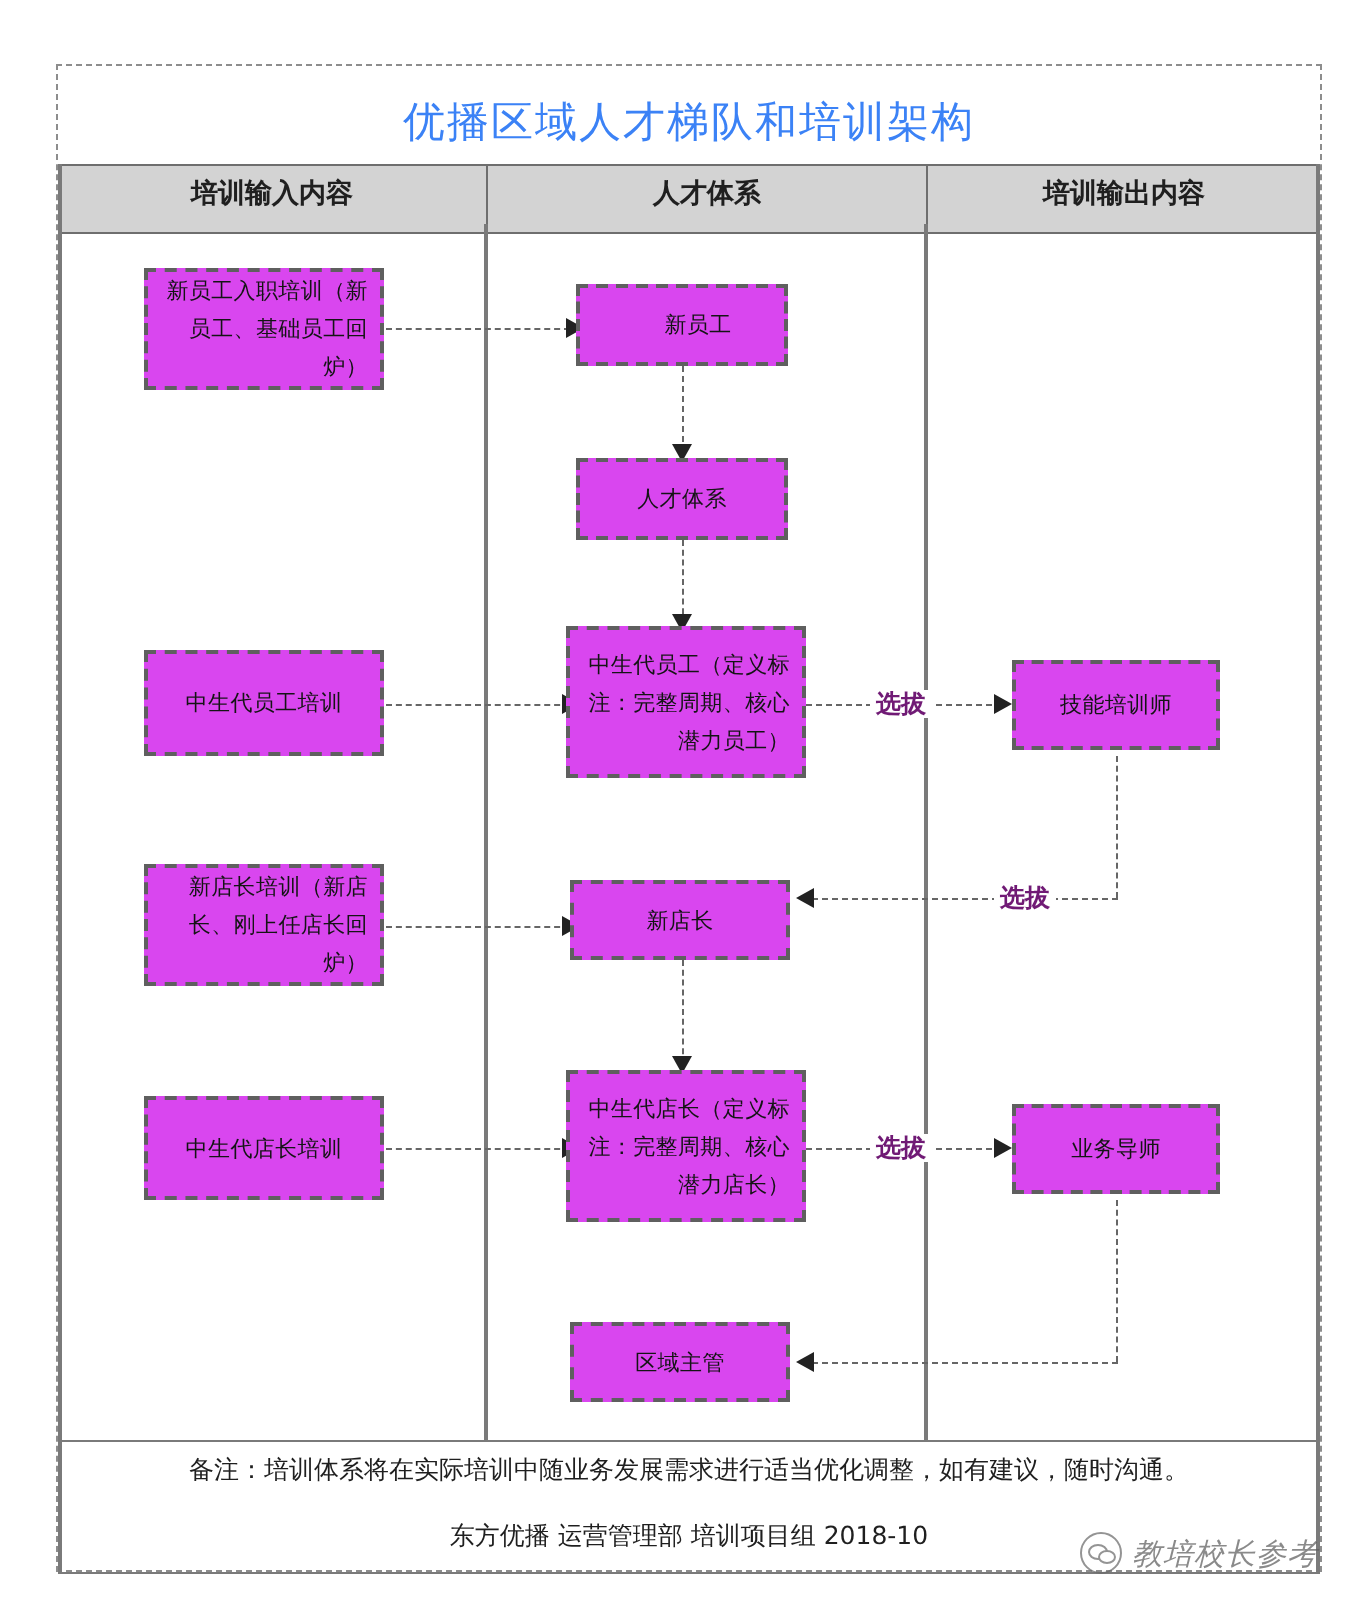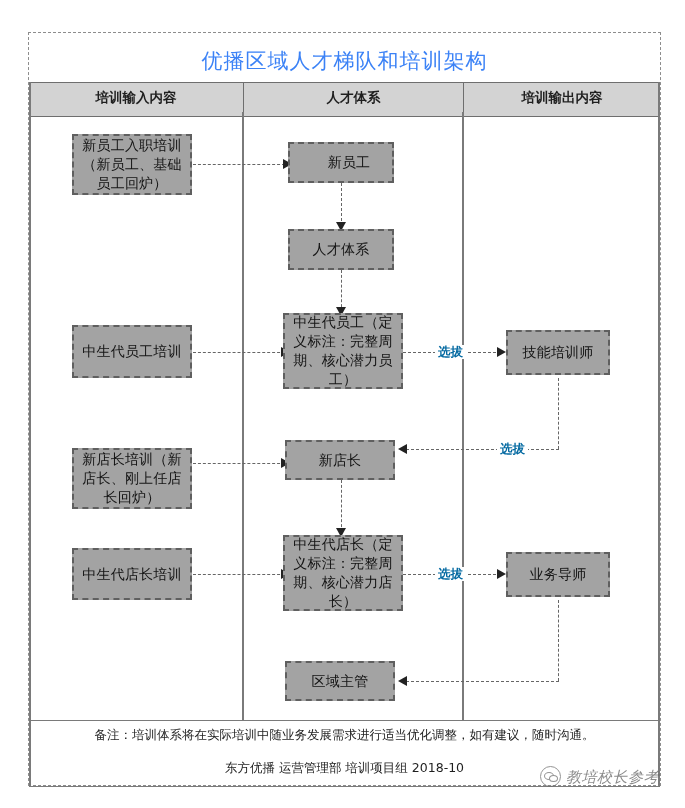--- a/index.html
+++ b/index.html
@@ -124,28 +124,28 @@
     top: 760px;
     width: 631px;
     text-align: center;
     font-size: 12.5px;
     color: #1f1f1f;
   }
 
   
   .node {
     position: absolute;
-    background: #a3a3a3;
+    background: #d946ef;
     border: 2px dashed #5f5f5f;
     box-sizing: border-box;
     display: flex;
     align-items: center;
     justify-content: center;
-    text-align: center;
-    font-size: 14px;
+    text-align: right;
+    font-size: 11px;
     line-height: 19px;
     color: #141414;
     padding: 2px 6px;
     letter-spacing: 0.2px;
   }
 
   
   .hline {
     position: absolute;
     height: 0;
@@ -173,21 +173,21 @@
   .arrow.down {
     border-left: 5px solid transparent;
     border-right: 5px solid transparent;
     border-top: 9px solid #222;
   }
 
   .edge-label {
     position: absolute;
     font-size: 12.5px;
     font-weight: bold;
-    color: #0369a1;
+    color: #701a75;
     background: #ffffff;
     padding: 0 3px;
     line-height: 14px;
     text-align: right;
   }
 
   
   .watermark {
     position: absolute;
     left: 540px;
@@ -277,21 +277,21 @@
   <div class="edge-label" style="left:435px; top:567px;">选拔</div>
 
   <div class="vline" style="left:558px; top:600px; height:81px;"></div>
   <div class="hline" style="left:401px; top:681px; width:158px;"></div>
   <div class="arrow left" style="left:398px; top:676px;"></div>
 
   <div class="node" style="left:72px; top:134px; width:120px; height:61px;">新员工入职培训（新员工、基础员工回炉）</div>
 
   <div class="node" style="left:72px; top:325px; width:120px; height:53px;">中生代员工培训</div>
 
-  <div class="node" style="left:72px; top:448px; width:120px; height:61px;">新店长培训（新店长、刚上任店长回炉）</div>
+  <div class="node" style="left:72px; top:432px; width:120px; height:61px;">新店长培训（新店长、刚上任店长回炉）</div>
 
   <div class="node" style="left:72px; top:548px; width:120px; height:52px;">中生代店长培训</div>
 
   <div class="node" style="left:288px; top:142px; width:106px; height:41px;padding-left:22px;">新员工</div>
 
   <div class="node" style="left:288px; top:229px; width:106px; height:41px;">人才体系</div>
 
   <div class="node" style="left:283px; top:313px; width:120px; height:76px;">中生代员工（定义标注：完整周期、核心潜力员工）</div>
 
   <div class="node" style="left:285px; top:440px; width:110px; height:40px;">新店长</div>

